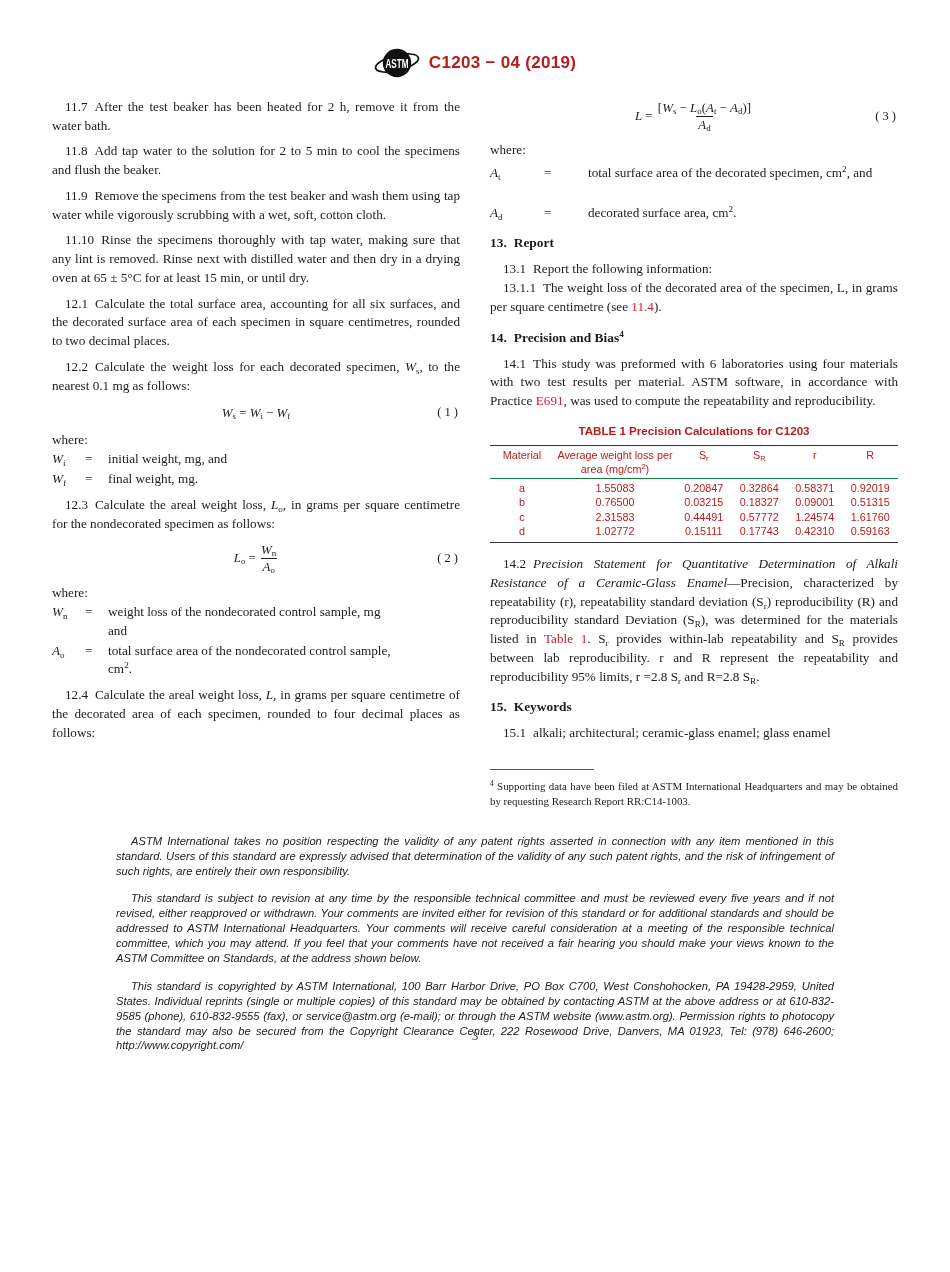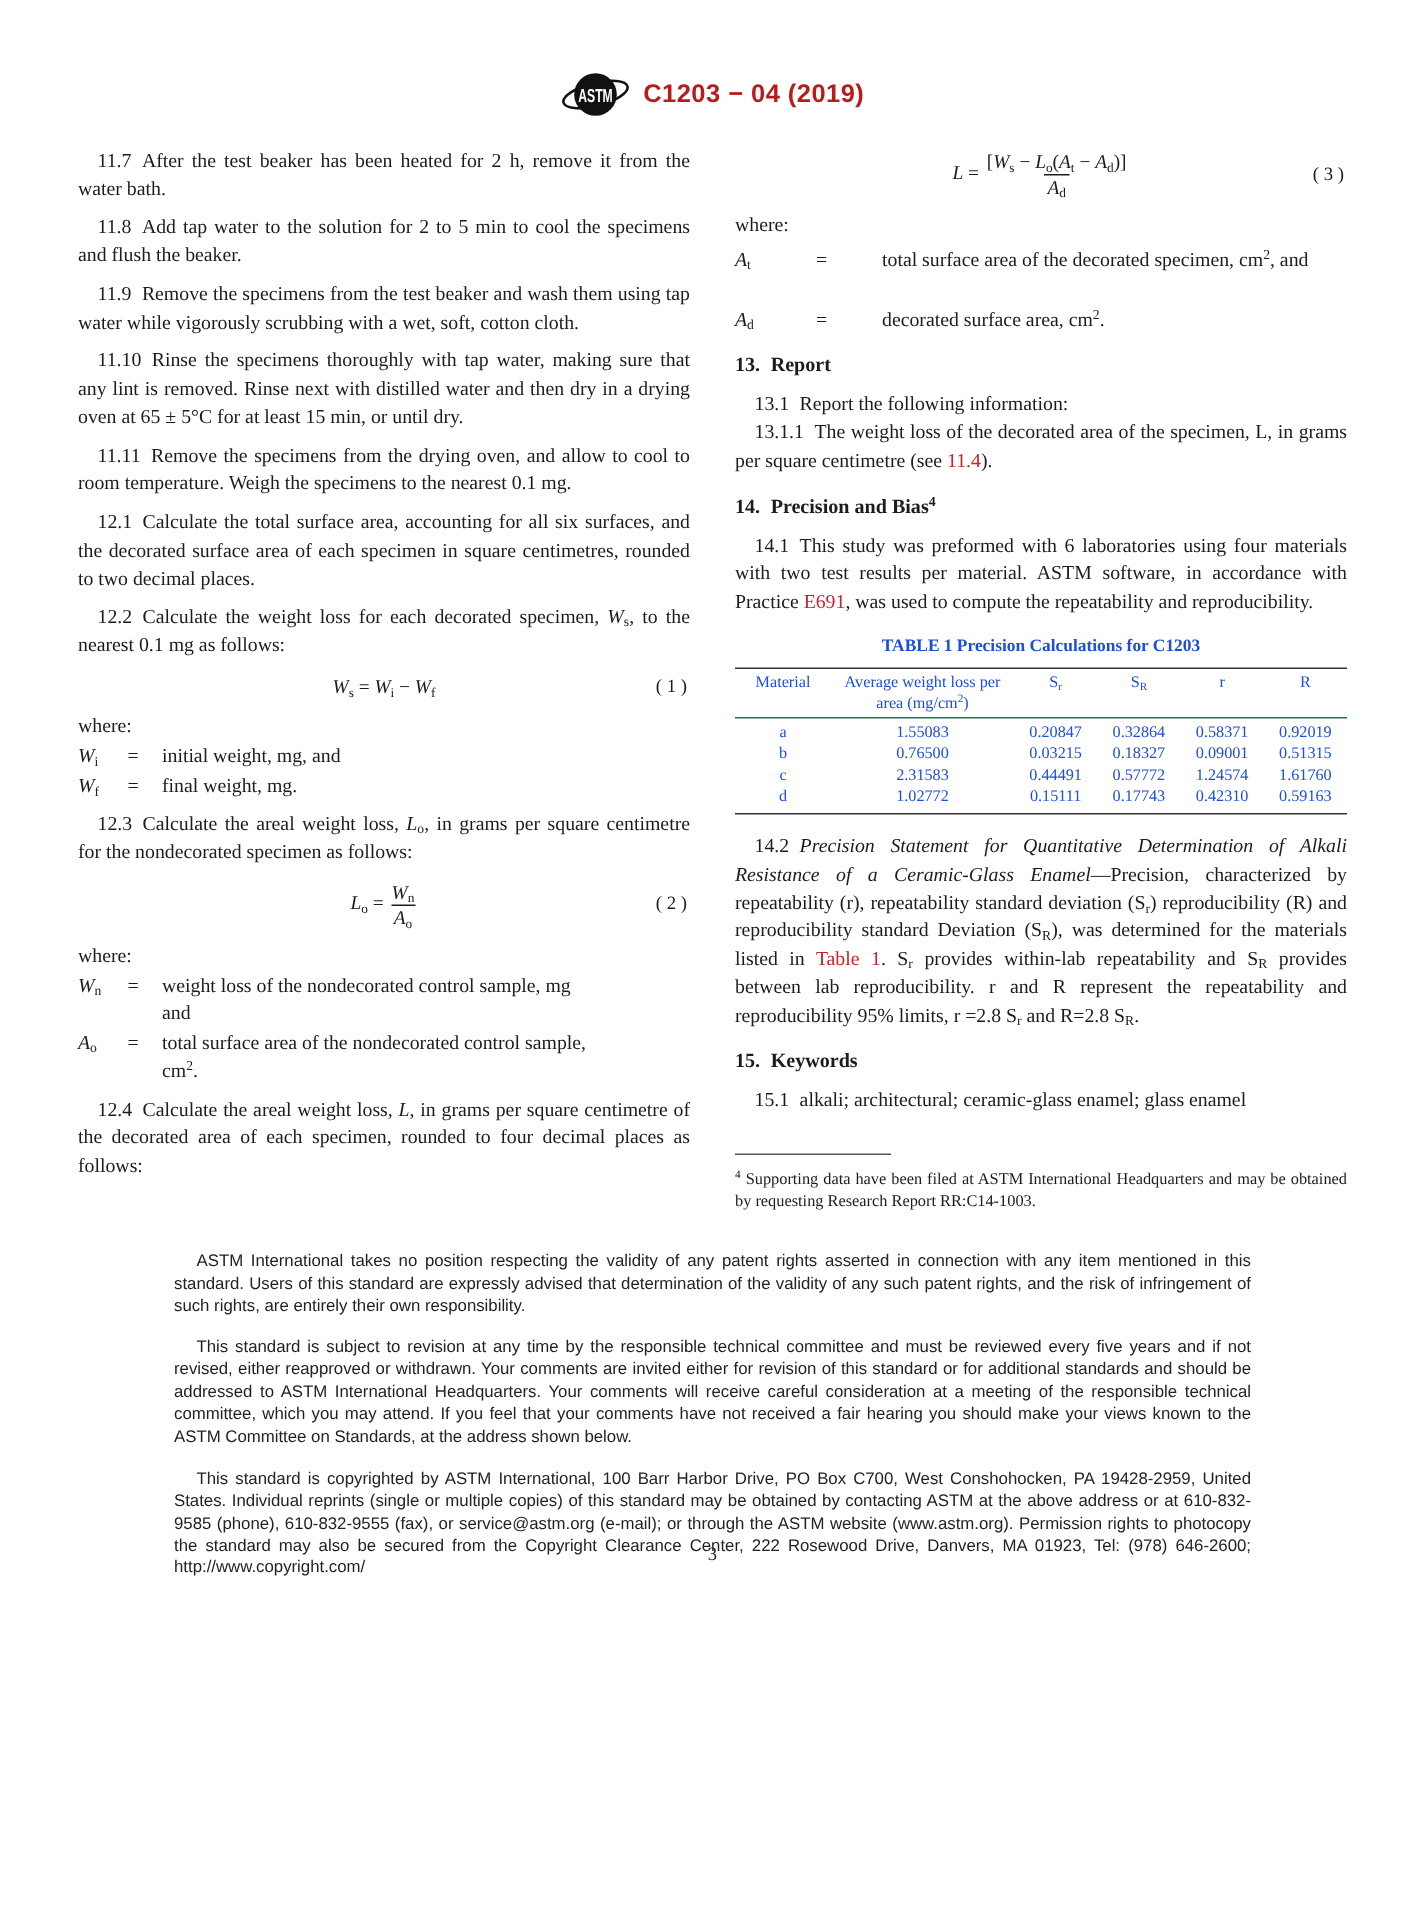--- a/index.html
+++ b/index.html
@@ -33,32 +33,32 @@
   .frac .frac-bot{border-top:1px solid #1c1c1c;padding:0 2px;}
   .frac .frac-top{padding:0 2px;}
   
   .rt-i{font-style:italic;}
   .rt-b{font-weight:bold;}
   .rt-sub{font-size:69%;vertical-align:-0.28em;line-height:0;}
   .rt-sup{font-size:69%;vertical-align:0.5em;line-height:0;}
   .rt-red{color:var(--link,#c8232b);}
   .rt-num{margin-right:7px;}
   
-  .tbl{font-family:Liberation Serif, serif;margin:12px 0 12px 0;color:#1d4ed8;}
+  .tbl{font-family:Liberation Sans, sans-serif;margin:12px 0 12px 0;color:#b91c1c;}
   .tbl-title{text-align:center;font-weight:bold;font-size:11.6px;margin-bottom:6px;}
   .tbl-head,.tbl-row{display:grid;grid-template-columns:64px 122px 1fr 1fr 1fr 1fr;}
   .tbl-head{border-top:1.4px solid #333;border-bottom:1px solid #15803d;}
   .tbl-body{border-bottom:1.4px solid #333;padding:2px 0 3px 0;}
   .tbl-cell{font-size:10.8px;text-align:center;padding:3px 3px 2px 3px;line-height:1.25;}
   .tbl-row .tbl-cell{padding:0.5px 3px;}
   
   .footnote-rule{width:104px;border:none;border-top:1.2px solid #555;margin:26px 0 9px 0;}
   .footnote{font-size:10.9px;line-height:1.4;text-align:justify;margin:0;}
   
-  .doc-footer{width:718px;margin:24px auto 0 auto;font-family:"Liberation Sans",sans-serif;font-size:11.2px;line-height:1.33;color:#222;}
+  .doc-footer{width:718px;margin:24px auto 0 auto;font-family:"Liberation Sans",sans-serif;font-style:italic;font-size:11.2px;line-height:1.33;color:#222;}
   .doc-footer p{margin:0 0 13px 0;text-align:justify;text-indent:15px;}
   .page-num{position:absolute;left:0;right:0;bottom:36px;text-align:center;font-size:12.5px;color:#222;}
 </style>
 </head>
 <body>
 
 <div class="page">
 
   <div class="doc-header">
     <span style="display:inline-flex;">
@@ -71,21 +71,20 @@
     <span class="doc-title">C1203 − 04 (2019)</span>
   </div>
 
   <div class="columns">
 
     <section class="col">
       <p class="body-p"><span class="rt-num">11.7</span><span>After the test beaker has been heated for 2 h, remove it from the water bath.</span></p>
       <p class="body-p"><span class="rt-num">11.8</span><span>Add tap water to the solution for 2 to 5 min to cool the specimens and flush the beaker.</span></p>
       <p class="body-p"><span class="rt-num">11.9</span><span>Remove the specimens from the test beaker and wash them using tap water while vigorously scrubbing with a wet, soft, cotton cloth.</span></p>
       <p class="body-p"><span class="rt-num">11.10</span><span>Rinse the specimens thoroughly with tap water, making sure that any lint is removed. Rinse next with distilled water and then dry in a drying oven at 65 ± 5°C for at least 15 min, or until dry.</span></p>
-      <p class="body-p"><span class="rt-num">11.11</span><span>Remove the specimens from the drying oven, and allow to cool to room temperature. Weigh the specimens to the nearest 0.1 mg.</span></p>
 
       <p class="body-p"><span class="rt-num">12.1</span><span>Calculate the total surface area, accounting for all six surfaces, and the decorated surface area of each specimen in square centimetres, rounded to two decimal places.</span></p>
       <p class="body-p"><span class="rt-num">12.2</span><span>Calculate the weight loss for each decorated specimen, </span><span class="rt-i">W</span><span class="rt-sub">s</span><span>, to the nearest 0.1 mg as follows:</span></p>
 
       <div class="equation">
         <span><span class="rt-i">W</span><span class="rt-sub">s</span><span> = </span><span class="rt-i">W</span><span class="rt-sub">i</span><span> − </span><span class="rt-i">W</span><span class="rt-sub">f</span></span>
         <span class="eq-num">( 1 )</span>
       </div>
 
       <p class="where-line">where:</p>

